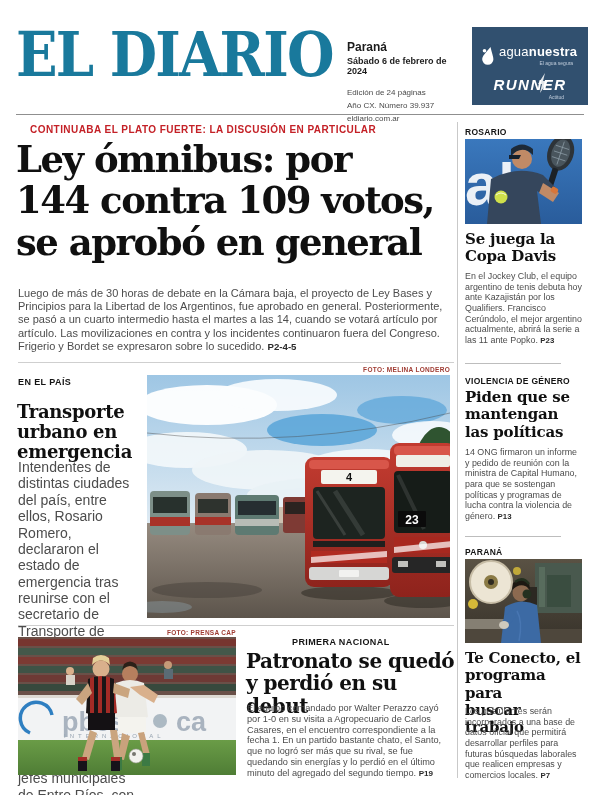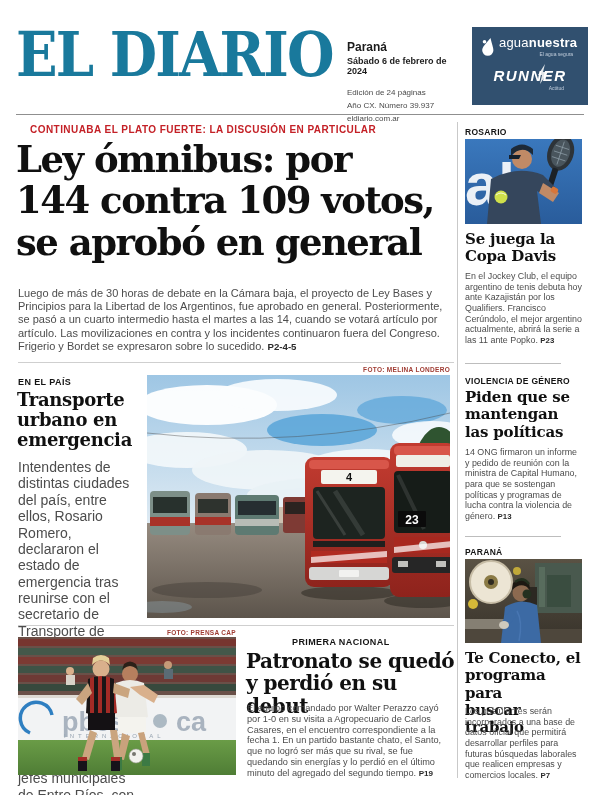--- a/index.html
+++ b/index.html
@@ -9,41 +9,41 @@
 
   
   .masthead-title{left:16px;top:24px;font-family:"DejaVu Serif",serif;font-weight:bold;
         font-size:62px;line-height:1;color:#19799c;letter-spacing:-2px;
         transform:scaleX(.88);transform-origin:left top;white-space:nowrap;}
   .mh-info{left:347px;top:40px;width:120px;color:#1c1c1c;}
   .mh-city{font-size:12px;font-weight:bold;}
   .mh-date{font-size:9px;font-weight:bold;margin-top:2px;}
   .mh-meta{margin-top:10px;font-size:8px;line-height:1.65;color:#4a4a4a;}
   .ad-block{left:472px;top:27px;width:116px;height:78px;background:#31506f;color:#fff;
-        box-sizing:border-box;padding:8px 8px 6px 8px;}
+        box-sizing:border-box;padding:17px 8px 6px 8px;}
   .agua-row{display:flex;align-items:center;gap:4px;}
   .agua-text{font-size:13px;letter-spacing:.2px;}
   .agua-text .lt{font-weight:normal;}
   .agua-text .bd{font-weight:bold;}
   .agua-tag{font-size:5px;color:#c2cedd;text-align:right;margin-top:1px;margin-right:4px;}
   .runner{margin-top:10px;text-align:center;font-style:italic;font-weight:bold;
         font-size:15px;letter-spacing:1.5px;position:relative;}
   .runner-bolt{position:absolute;left:56px;top:-3px;}
   .runner-tag{font-size:5px;color:#c2cedd;text-align:right;margin-right:16px;margin-top:1px;}
 
   .hrule{height:1px;background:#8f8f8f;}
   .thin{background:#cfcfcf;}
   .vrule{width:1px;background:#c9c9c9;}
 
   
   .kicker{font-size:10px;font-weight:bold;color:#c42127;letter-spacing:.45px;}
   .serif-head{font-family:"DejaVu Serif",serif;font-weight:bold;color:#101010;
         white-space:pre-line;}
   .lead-head{font-size:37px;line-height:1.12;letter-spacing:-1.5px;}
-  .mid-head{font-size:18px;line-height:1.12;letter-spacing:-.3px;}
+  .mid-head{font-size:18px;line-height:1.12;letter-spacing:-.3px;margin-top:12px;}
   .side-head{font-size:15px;line-height:1.15;letter-spacing:-.2px;}
   .foot-head{font-size:20px;line-height:1.12;letter-spacing:-.5px;}
 
   .label{font-size:9px;font-weight:bold;color:#141414;letter-spacing:.4px;}
   .slabel{font-size:8.5px;font-weight:bold;color:#141414;letter-spacing:.3px;}
   .body{color:#4c4c4c;}
   .lead-body{font-size:11px;line-height:1.2;}
   .col-body{font-size:14px;line-height:1.17;}
   .side-body{font-size:8.9px;line-height:1.2;}
   .pref{font-weight:bold;color:#2b2b2b;font-size:.88em;}

